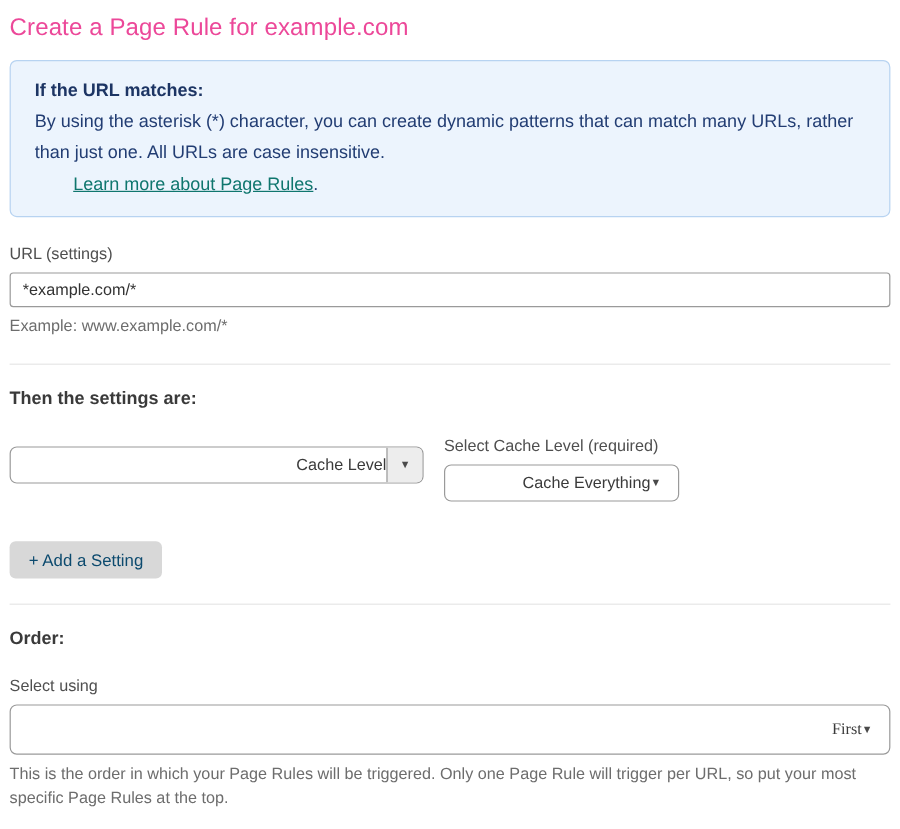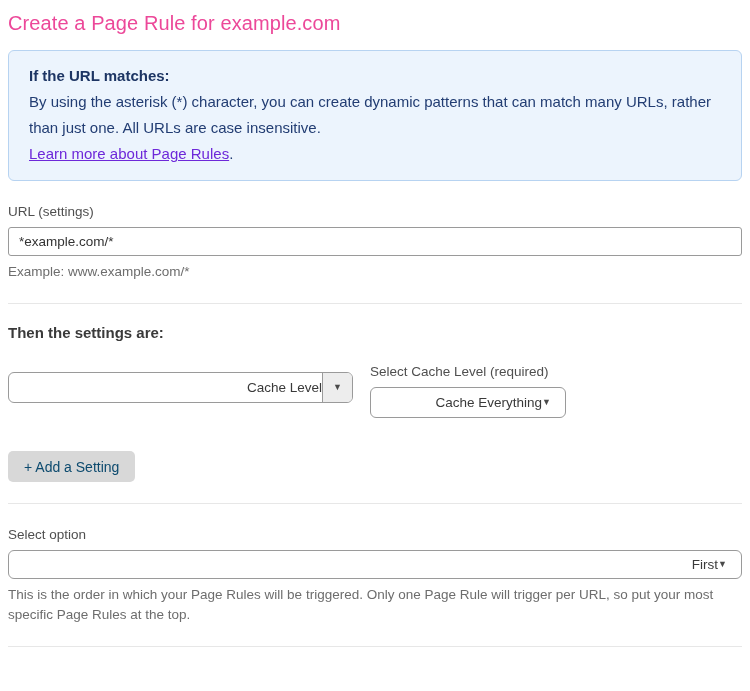--- a/index.html
+++ b/index.html
@@ -28,23 +28,24 @@
     padding: 12px 20px 13px 20px;
     color: #223d73;
     font-size: 15px;
     line-height: 26px;
   }
   .info-box .info-heading {
     font-weight: bold;
     color: #1d3564;
   }
   .info-box a {
-    color: #6d28d9;
+    color: #0f766e;
     text-decoration: underline;
     cursor: pointer;
+    margin-left: 32px;
   }
 
   .field-label {
     font-size: 13.5px;
     color: #4f4f4f;
   }
   .url-label { margin-top: 23px; }
 
   .text-input {
     margin-top: 8px;
@@ -123,21 +124,22 @@
   }
   .select-setting { width: 345px; }
   .select-cache { width: 196px; }
   .select-cache .arrow-plain, .select-order .arrow-plain {
     padding-right: 14px;
     display: flex;
     align-items: center;
   }
   .select-order {
     width: 734px;
-    height: 29px;
+    height: 42px;
+    font-family: Liberation Serif, serif;
   }
 
   .btn {
     font-family: "Liberation Sans", "DejaVu Sans", sans-serif;
     font-size: 14px;
     border: none;
     border-radius: 5px;
     cursor: pointer;
     height: 31px;
     padding: 0 16px;
@@ -189,22 +191,23 @@
             <span class="caret">▼</span>
           </span>
       </div>
     </div>
   </div>
 
   <button class="btn btn-gray btn-add">+ Add a Setting</button>
 
   <hr class="divider">
 
-
-  <div class="field-label url-label">Select option</div>
+  <div class="section-heading">Order:</div>
+
+  <div class="field-label url-label">Select using</div>
   <div class="select-box select-order">
     <span class="select-value">First</span>
     <span class="arrow-plain">
         <span class="caret">▼</span>
       </span>
   </div>
   <div class="helper-text">This is the order in which your Page Rules will be triggered. Only one Page Rule will trigger per URL, so put your most specific Page Rules at the top.</div>
 
   <hr class="divider">
 

